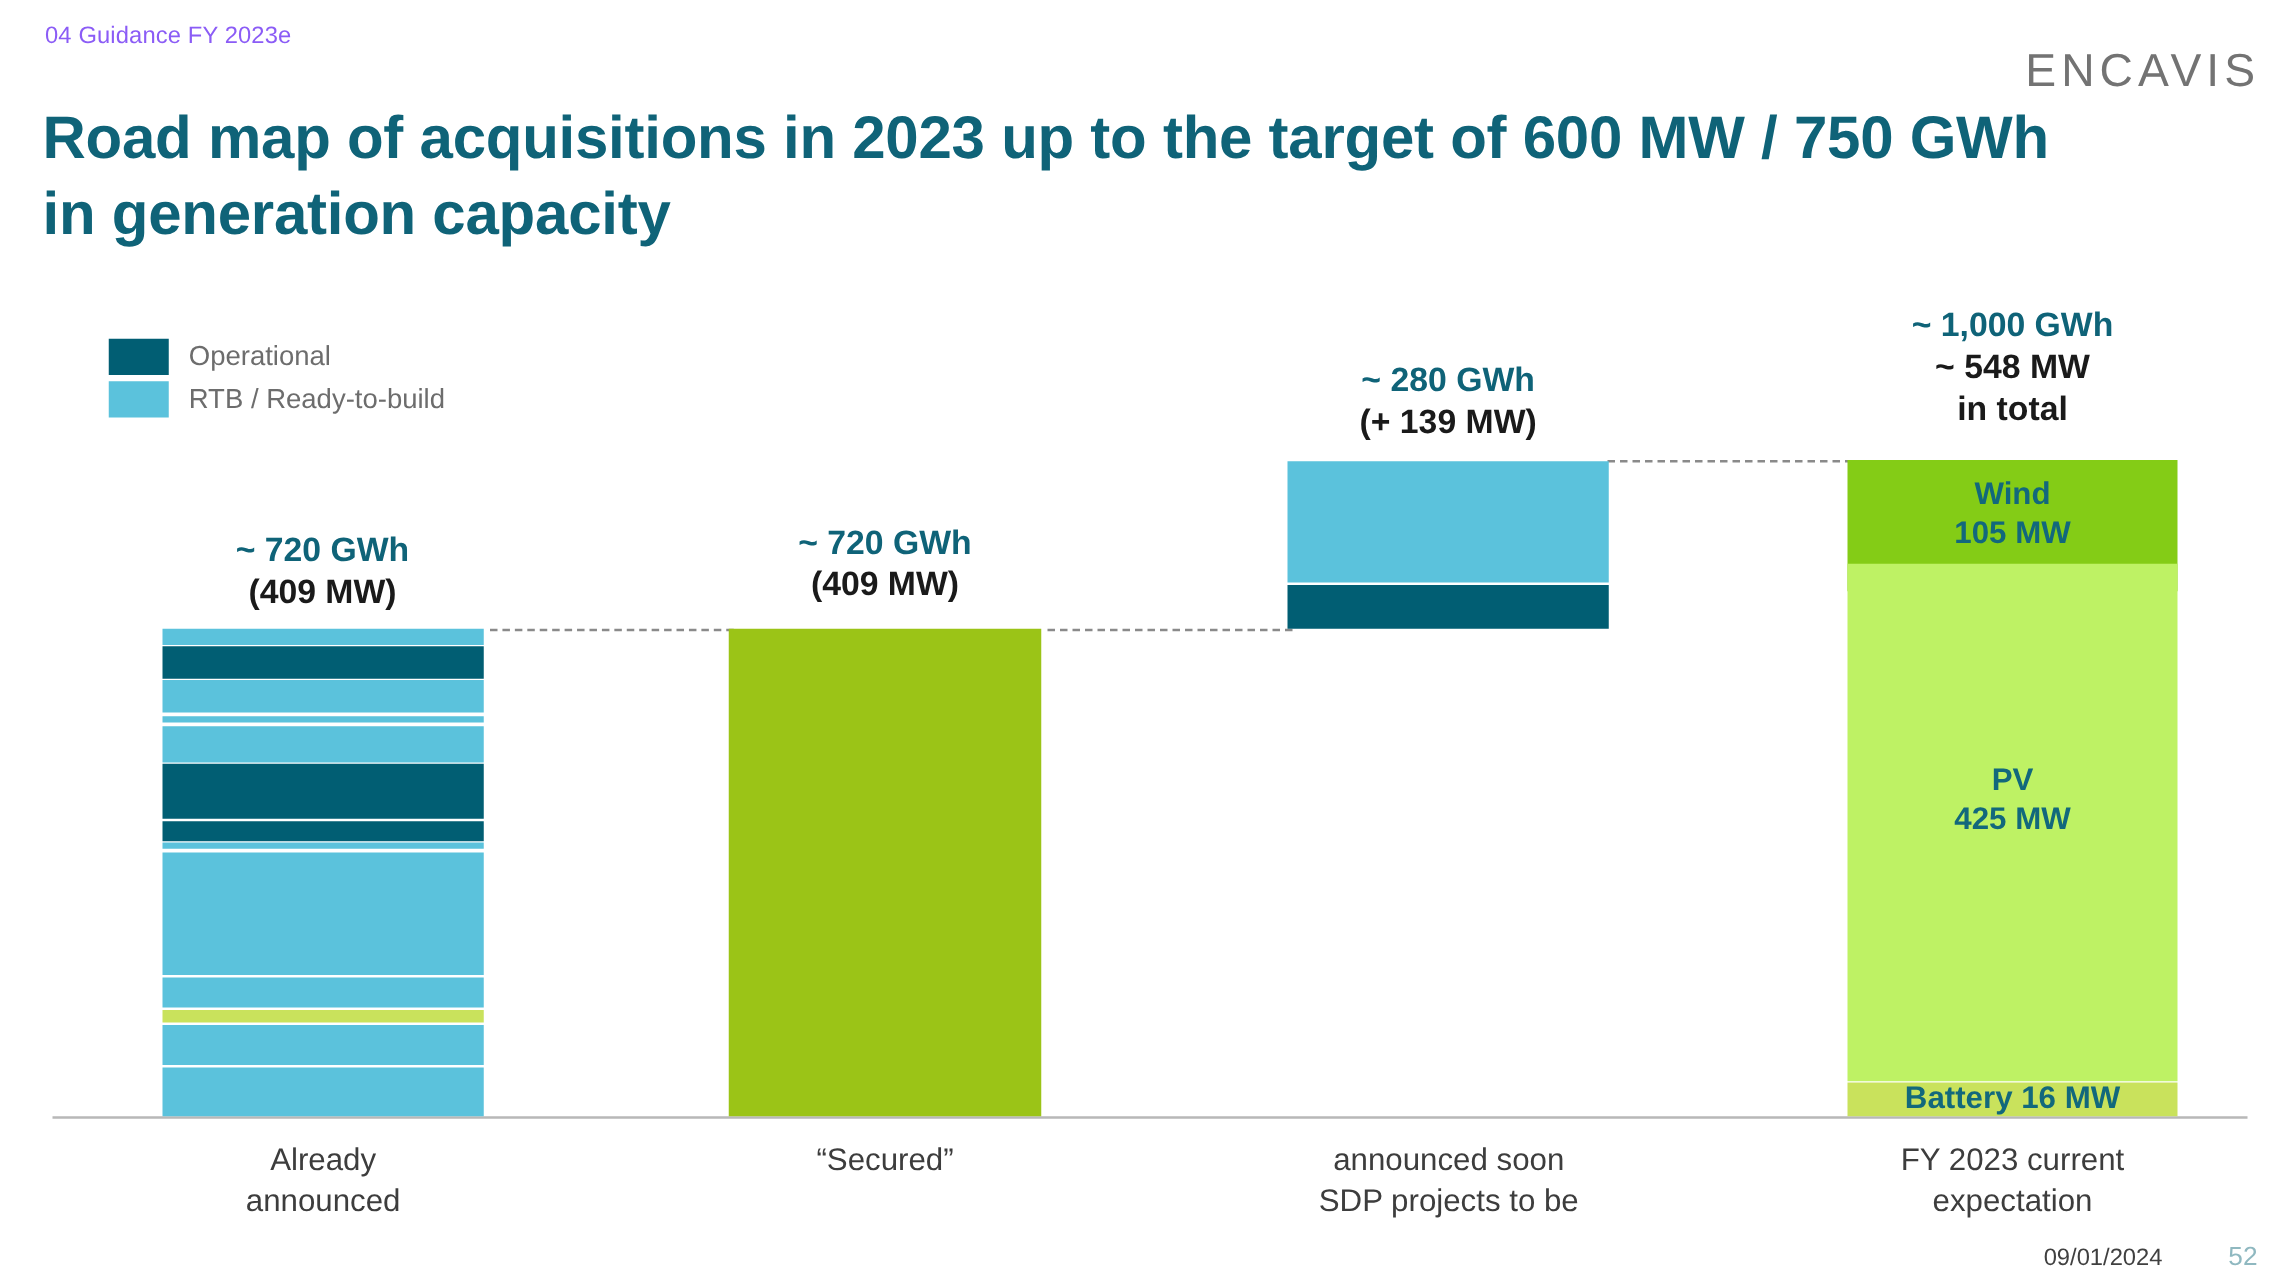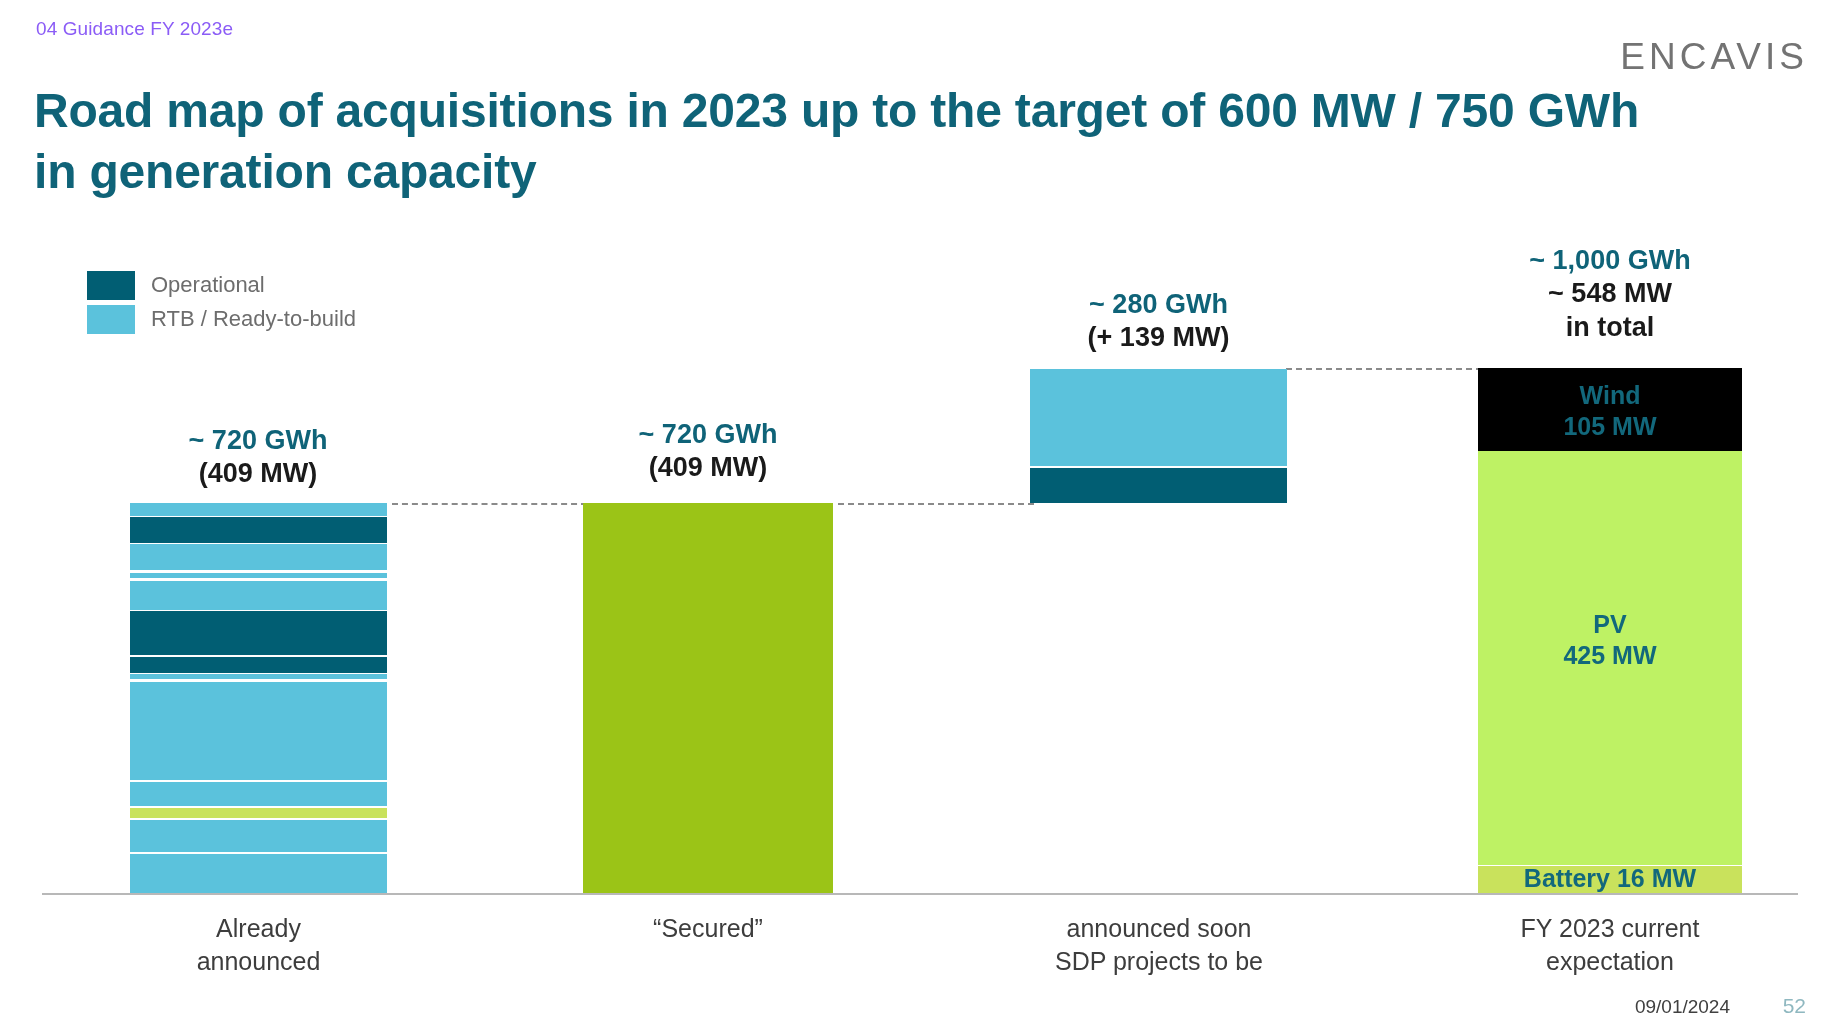--- a/index.html
+++ b/index.html
@@ -240,21 +240,21 @@
       <div>announced soon</div>
       <div>SDP projects to be</div>
     </div>
 
     <div class="value-label" style="left:1478px; top:244px; width:264px;">
       <div class="vl-gwh">~ 1,000 GWh</div>
       <div class="vl-mw">~ 548 MW</div>
       <div class="vl-mw">in total</div>
     </div>
     <div class="bar" style="left:1478px; top:368px; width:264px; height:525px;">
-      <div class="seg" style="top:0px; height:105px; background:#000000;">
+      <div class="seg" style="top:0px; height:105px; background:#84cc16;">
         <div class="seg-label" style="top:12px;">
           <div>Wind</div>
           <div>105 MW</div>
         </div>
       </div>
       <div class="seg" style="top:83px; height:414px; background:#bef264;">
         <div class="seg-label" style="top:158px;">
           <div>PV</div>
           <div>425 MW</div>
         </div>

